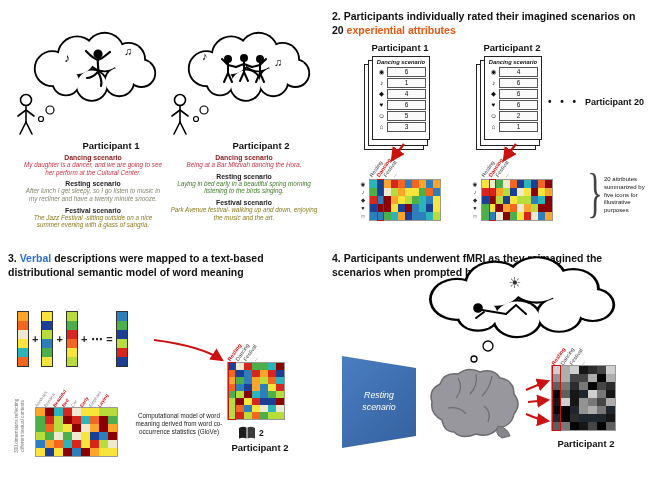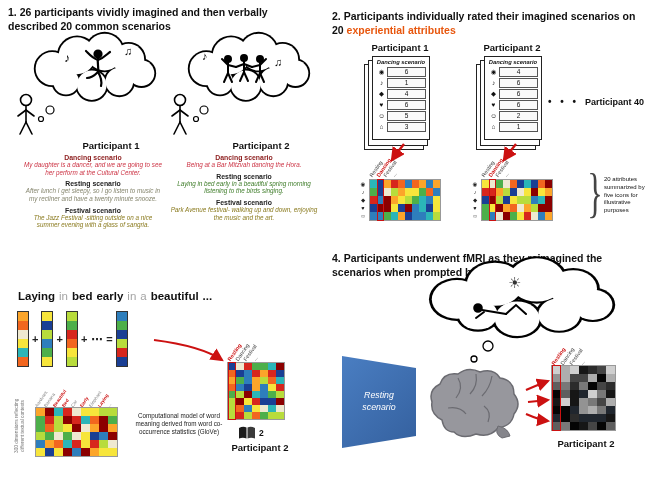--- a/index.html
+++ b/index.html
@@ -106,21 +106,20 @@
     </g>
     <marker id="arrR" markerWidth="7" markerHeight="7" refX="5" refY="3" orient="auto">
       <path d="M0,0 L6,3 L0,6 z" fill="#cc1111"></path>
     </marker>
   </defs>
 </svg>
 
 <div class="page">
 
   <section class="panel p1">
-    <div class="ptitle">1. 26 participants vividly imagined and then verbally described 20 common scenarios</div>
 
     <svg class="psvg" style="left:0;top:26px" width="318" height="108">
       <use href="#cloudsym" transform="translate(14,0) scale(0.92)"></use>
       <use href="#cloudsym" transform="translate(168,0) scale(0.92)"></use>
       <text x="58" y="32" font-size="12">♪</text>
       <text x="118" y="25" font-size="11">♫</text>
       <g transform="translate(82,20)" stroke="#000" stroke-width="2.2" stroke-linecap="round">
         <circle cx="10" cy="4" r="3.5" fill="#000"></circle>
         <path d="M10 7 C 9 14, 11 18, 10 22" fill="none"></path>
         <path d="M10 10 C 4 8, 1 4, -2 1" fill="none"></path>
@@ -255,21 +254,21 @@
           </div>
         <div class="rrow">
             <span class="ric">⌂</span>
             <span class="rval">1</span>
           </div>
       </div>
     </div>
 
     <div class="dotsrow" style="left:218px;top:88px">
       <span class="dots3">• • •</span>
-      <span class="p26">Participant 40</span>
+      <span class="p26">Participant 20</span>
     </div>
 
     <svg class="psvg" style="left:0;top:0" width="323" height="243">
       <path d="M74,136 Q66,146 62,152" stroke="#cc1111" stroke-width="2.4" fill="none" marker-end="url(#arrR)"></path>
       <path d="M186,136 Q178,146 174,152" stroke="#cc1111" stroke-width="2.4" fill="none" marker-end="url(#arrR)"></path>
     </svg>
 
     <div class="hm" style="left:40px;top:150px">
       <div class="collabels cl7" style="width:70px">
         <span>Resting</span>
@@ -406,24 +405,24 @@
           <div style="width: 7px; height: 8px; background: rgb(252, 165, 42);"></div>
         </div>
       <div class="colbox" style="left:7px;top:21px;width:7px;height:42px"></div>
     </div>
 
     <div class="brace" style="left:252px;top:158px">}</div>
     <div class="note" style="left:274px;top:168px">20 attributes summarized by five icons for illustrative purposes</div>
   </section>
 
   <section class="panel p3">
-
-    <div class="sentence" style="left:12px;top:40px">
-      <span>Laying</span><span class="dim">in</span><span>bed</span><span>early</span><span class="dim">in</span><span class="dim">a</span><span>beautiful</span><span>...</span>
-    </div>
+    <div class="ptitle">
+      <span>3. </span><span class="hl-blue">Verbal</span><span> descriptions were mapped to a text-based distributional semantic model of word meaning</span>
+    </div>
+
 
     <div class="vecrow" style="left:12px;top:62px">
       <div class="vec" style="display: grid; grid-template-columns: repeat(1, 10px);">
           <div style="width: 10px; height: 9px; background: rgb(252, 165, 42);"></div>
           <div style="width: 10px; height: 9px; background: rgb(242, 102, 31);"></div>
           <div style="width: 10px; height: 9px; background: rgb(239, 233, 208);"></div>
           <div style="width: 10px; height: 9px; background: rgb(247, 229, 59);"></div>
           <div style="width: 10px; height: 9px; background: rgb(43, 181, 184);"></div>
           <div style="width: 10px; height: 9px; background: rgb(242, 102, 31);"></div>
         </div>

